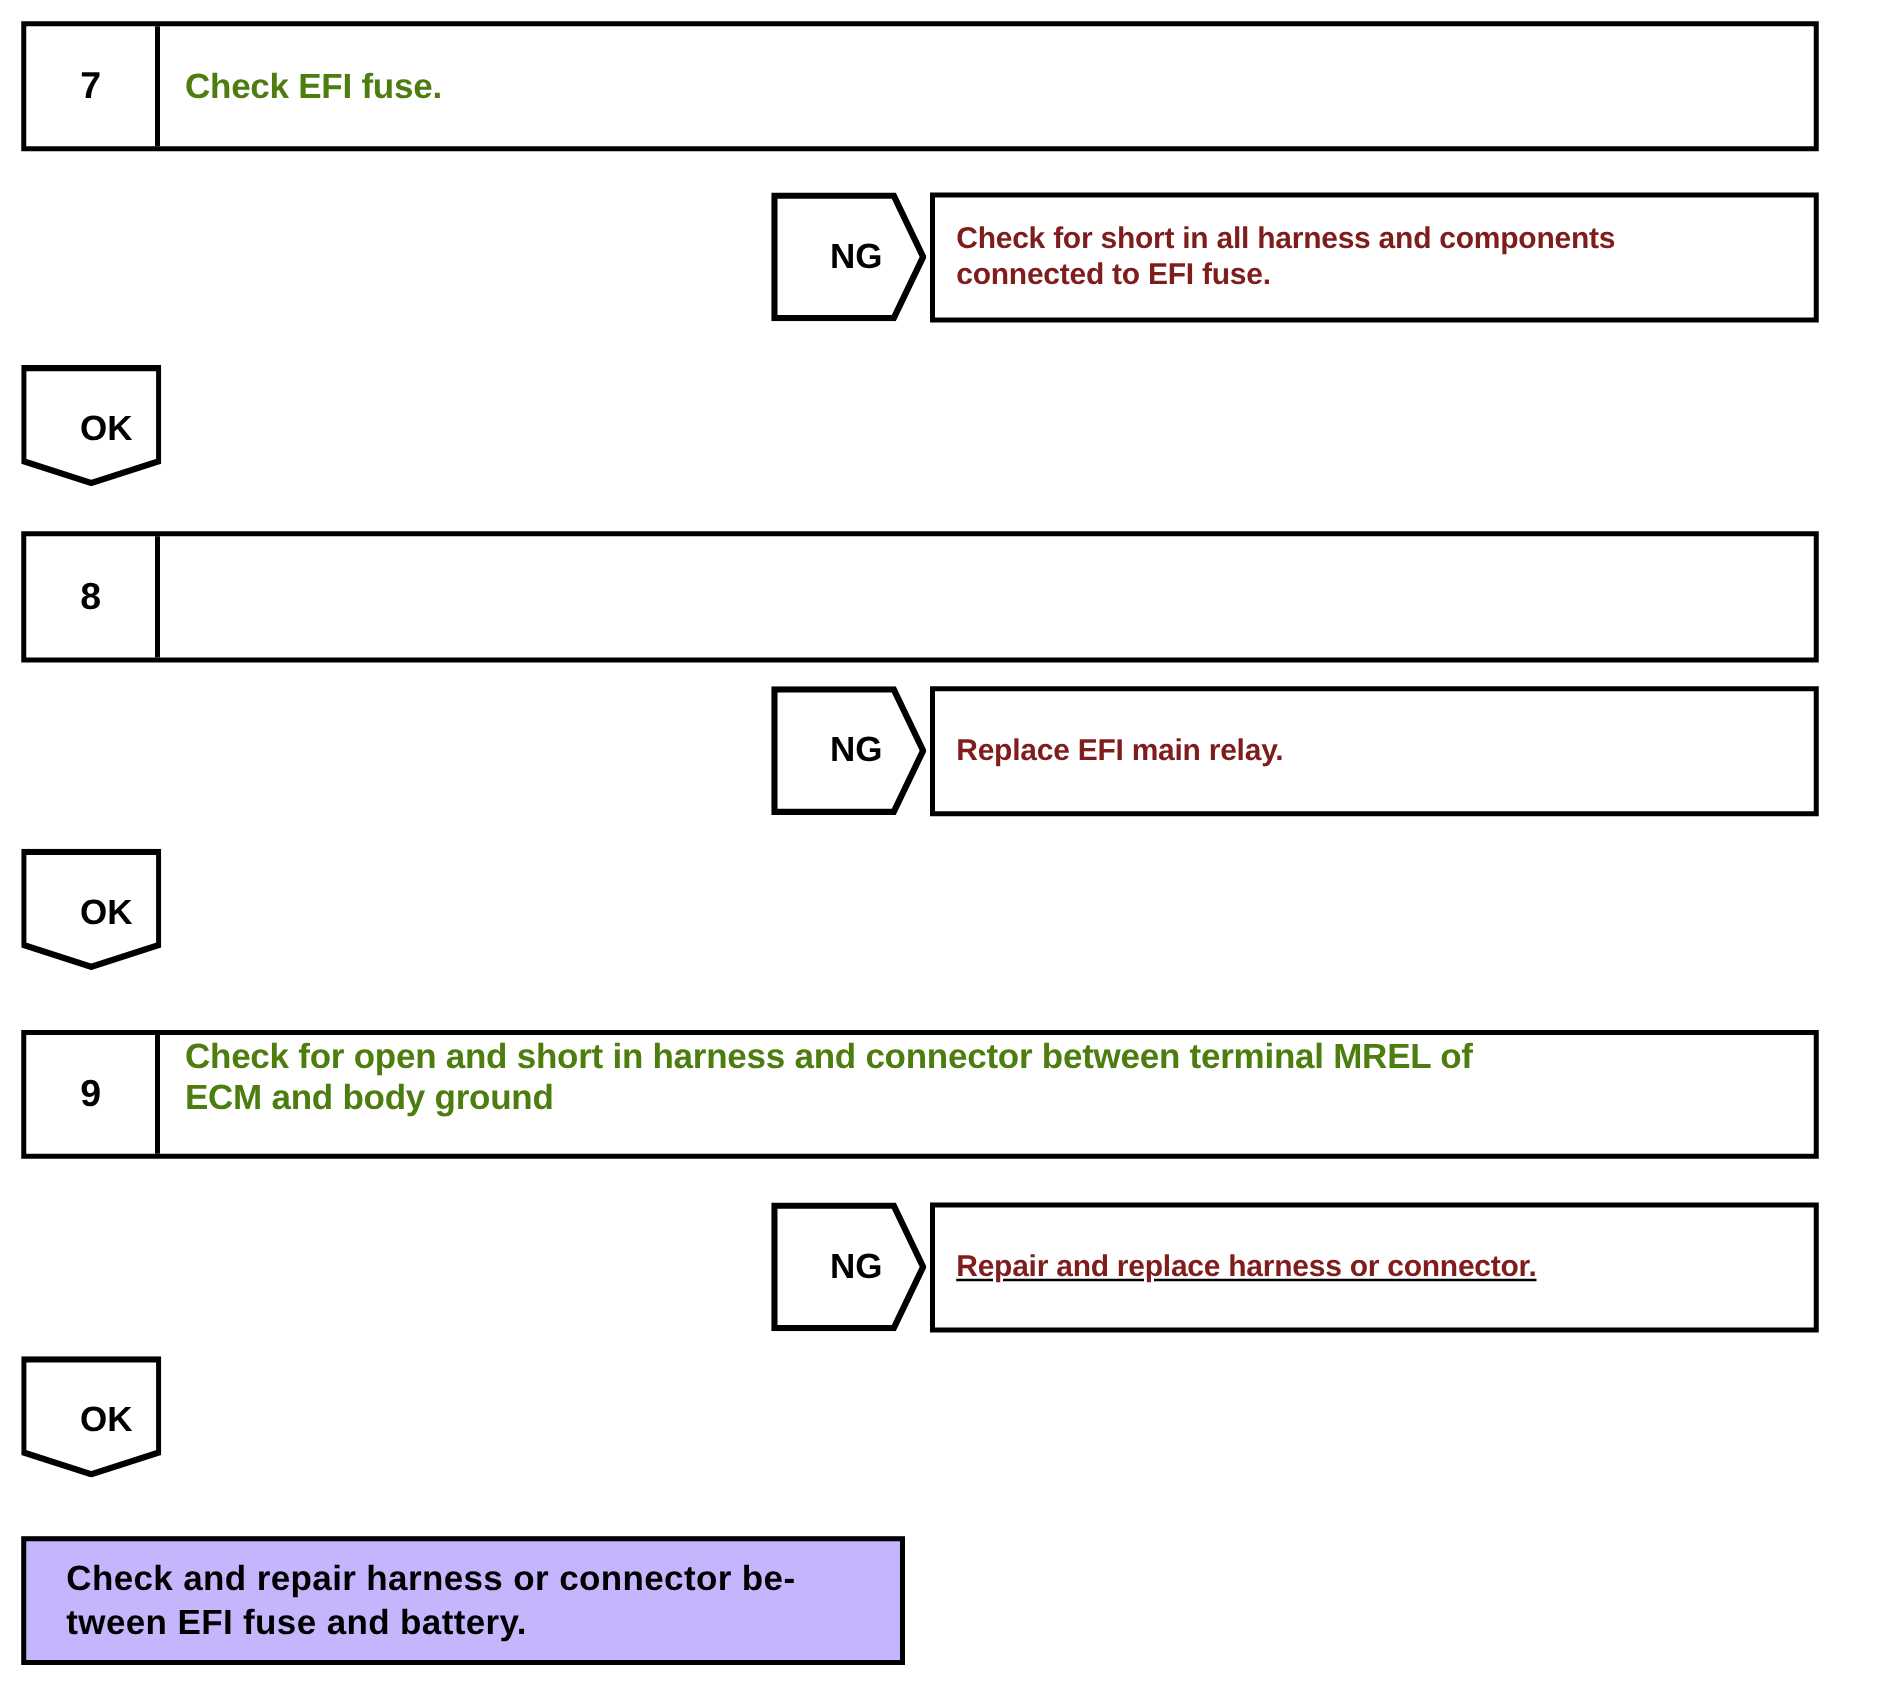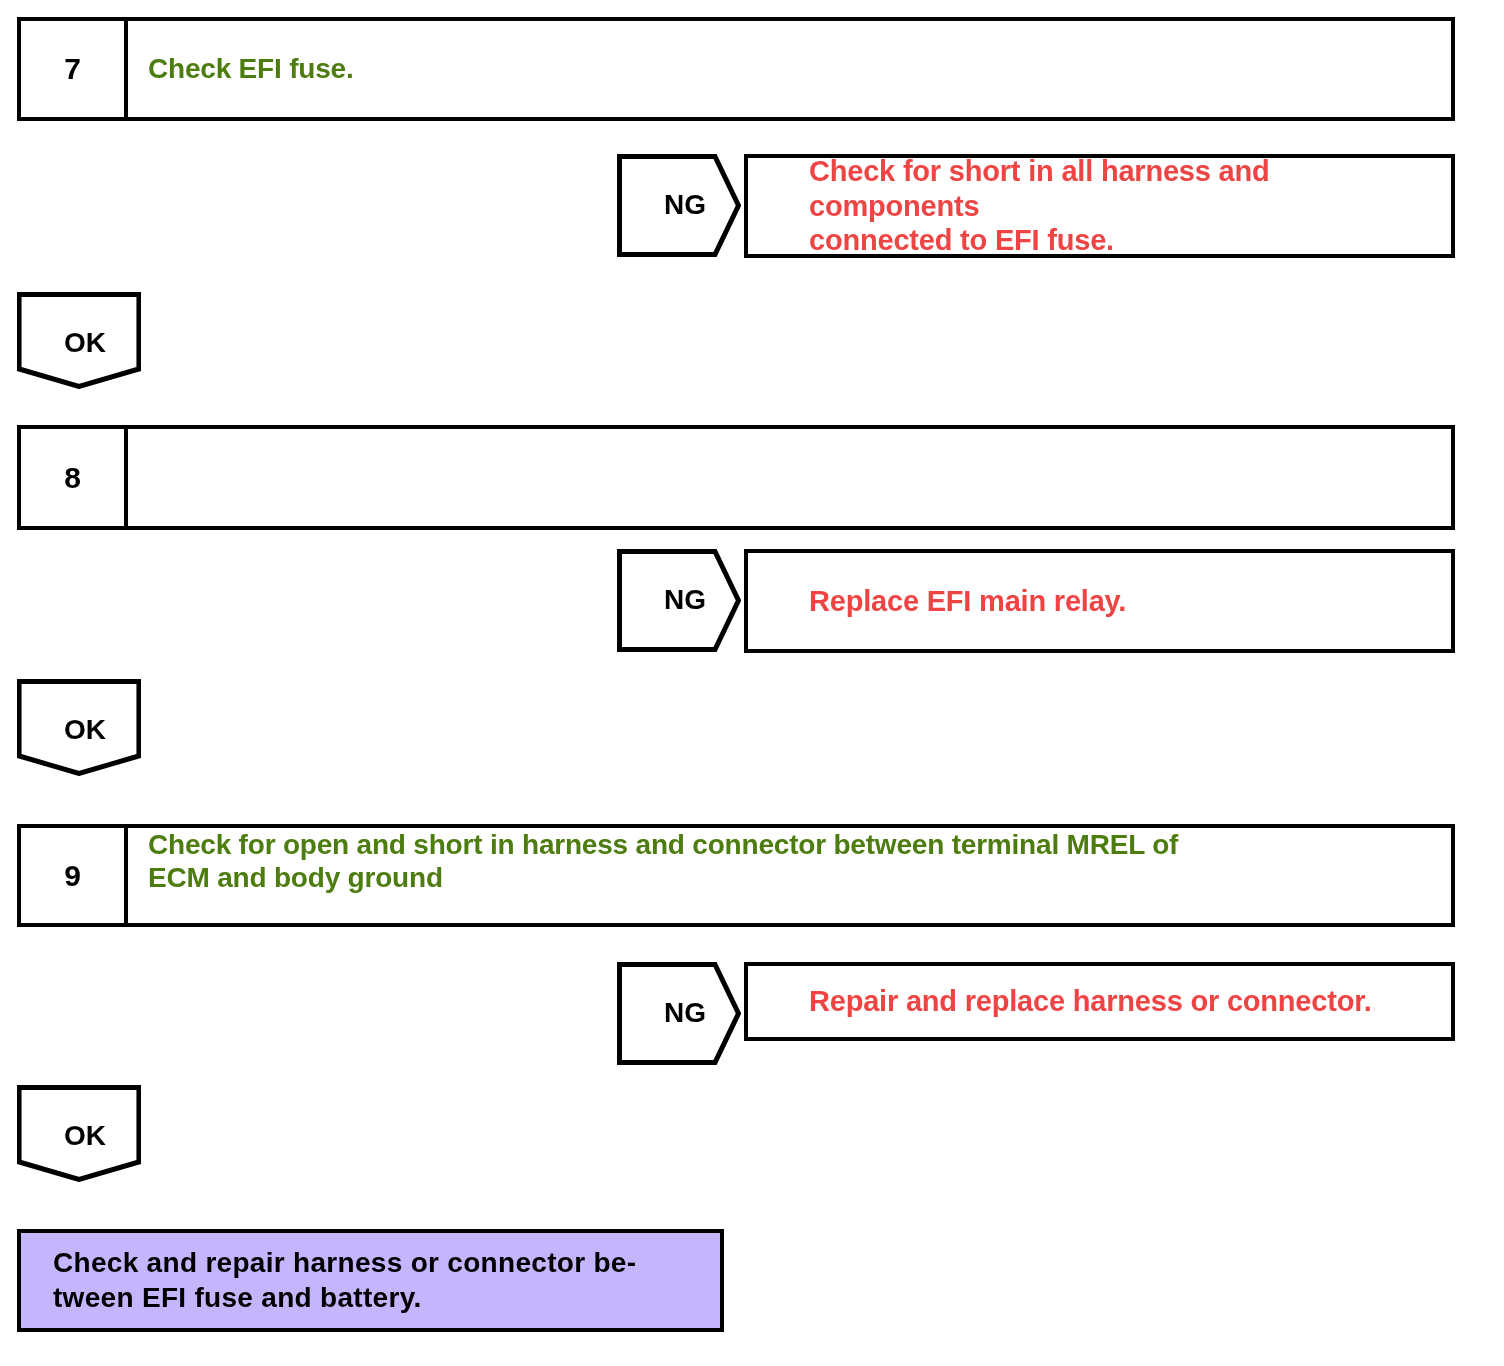--- a/index.html
+++ b/index.html
@@ -95,33 +95,32 @@
     box-sizing: border-box;
     border: 4px solid #000000;
     background: #ffffff;
     display: flex;
     align-items: center;
     padding-left: 17px;
     padding-right: 12px;
   }
   .ng-box span {
     display: block;
-    font-size: 29px;
+    font-size: 24px;
     font-weight: bold;
     line-height: 1.19;
-    color: #ef4444;
+    color: #7f1d1d;
     white-space: pre-line;
     letter-spacing: -0.2px;
-    margin-left: 44px;
   }
 
   
   .ok-pent {
     position: absolute;
-    width: 124px;
+    width: 112px;
     height: 97px;
   }
   .ok-pent svg {
     display: block;
     width: 100%;
     height: 100%;
   }
   .ok-label {
     position: absolute;
     left: 0;
@@ -217,21 +216,21 @@
 ECM and body ground</span>
     </div>
   </div>
 
   <div class="ng-pent" style="left:617px; top:962px;">
     <svg viewBox="0 0 124 103" preserveAspectRatio="none" aria-hidden="true">
       <polygon points="2.5,2.5 98,2.5 121.5,51.5 98,100.5 2.5,100.5" fill="#ffffff" stroke="#000000" stroke-width="5" stroke-linejoin="miter"></polygon>
     </svg>
     <div class="ok-label ng-label">NG</div>
   </div>
-  <div class="ng-box" style="left:744px; top:962px; width:711px; height:79px;">
+  <div class="ng-box" style="left:744px; top:962px; width:711px; height:104px;text-decoration:underline;">
     <span>Repair and replace harness or connector.</span>
   </div>
 
   <div class="ok-pent" style="left:17px; top:1085px;">
     <svg viewBox="0 0 136 97" preserveAspectRatio="none" aria-hidden="true">
       <polygon points="2.5,2.5 133.5,2.5 133.5,77 68,94.5 2.5,77" fill="#ffffff" stroke="#000000" stroke-width="5" stroke-linejoin="miter"></polygon>
     </svg>
     <div class="ok-label">OK</div>
   </div>
 

